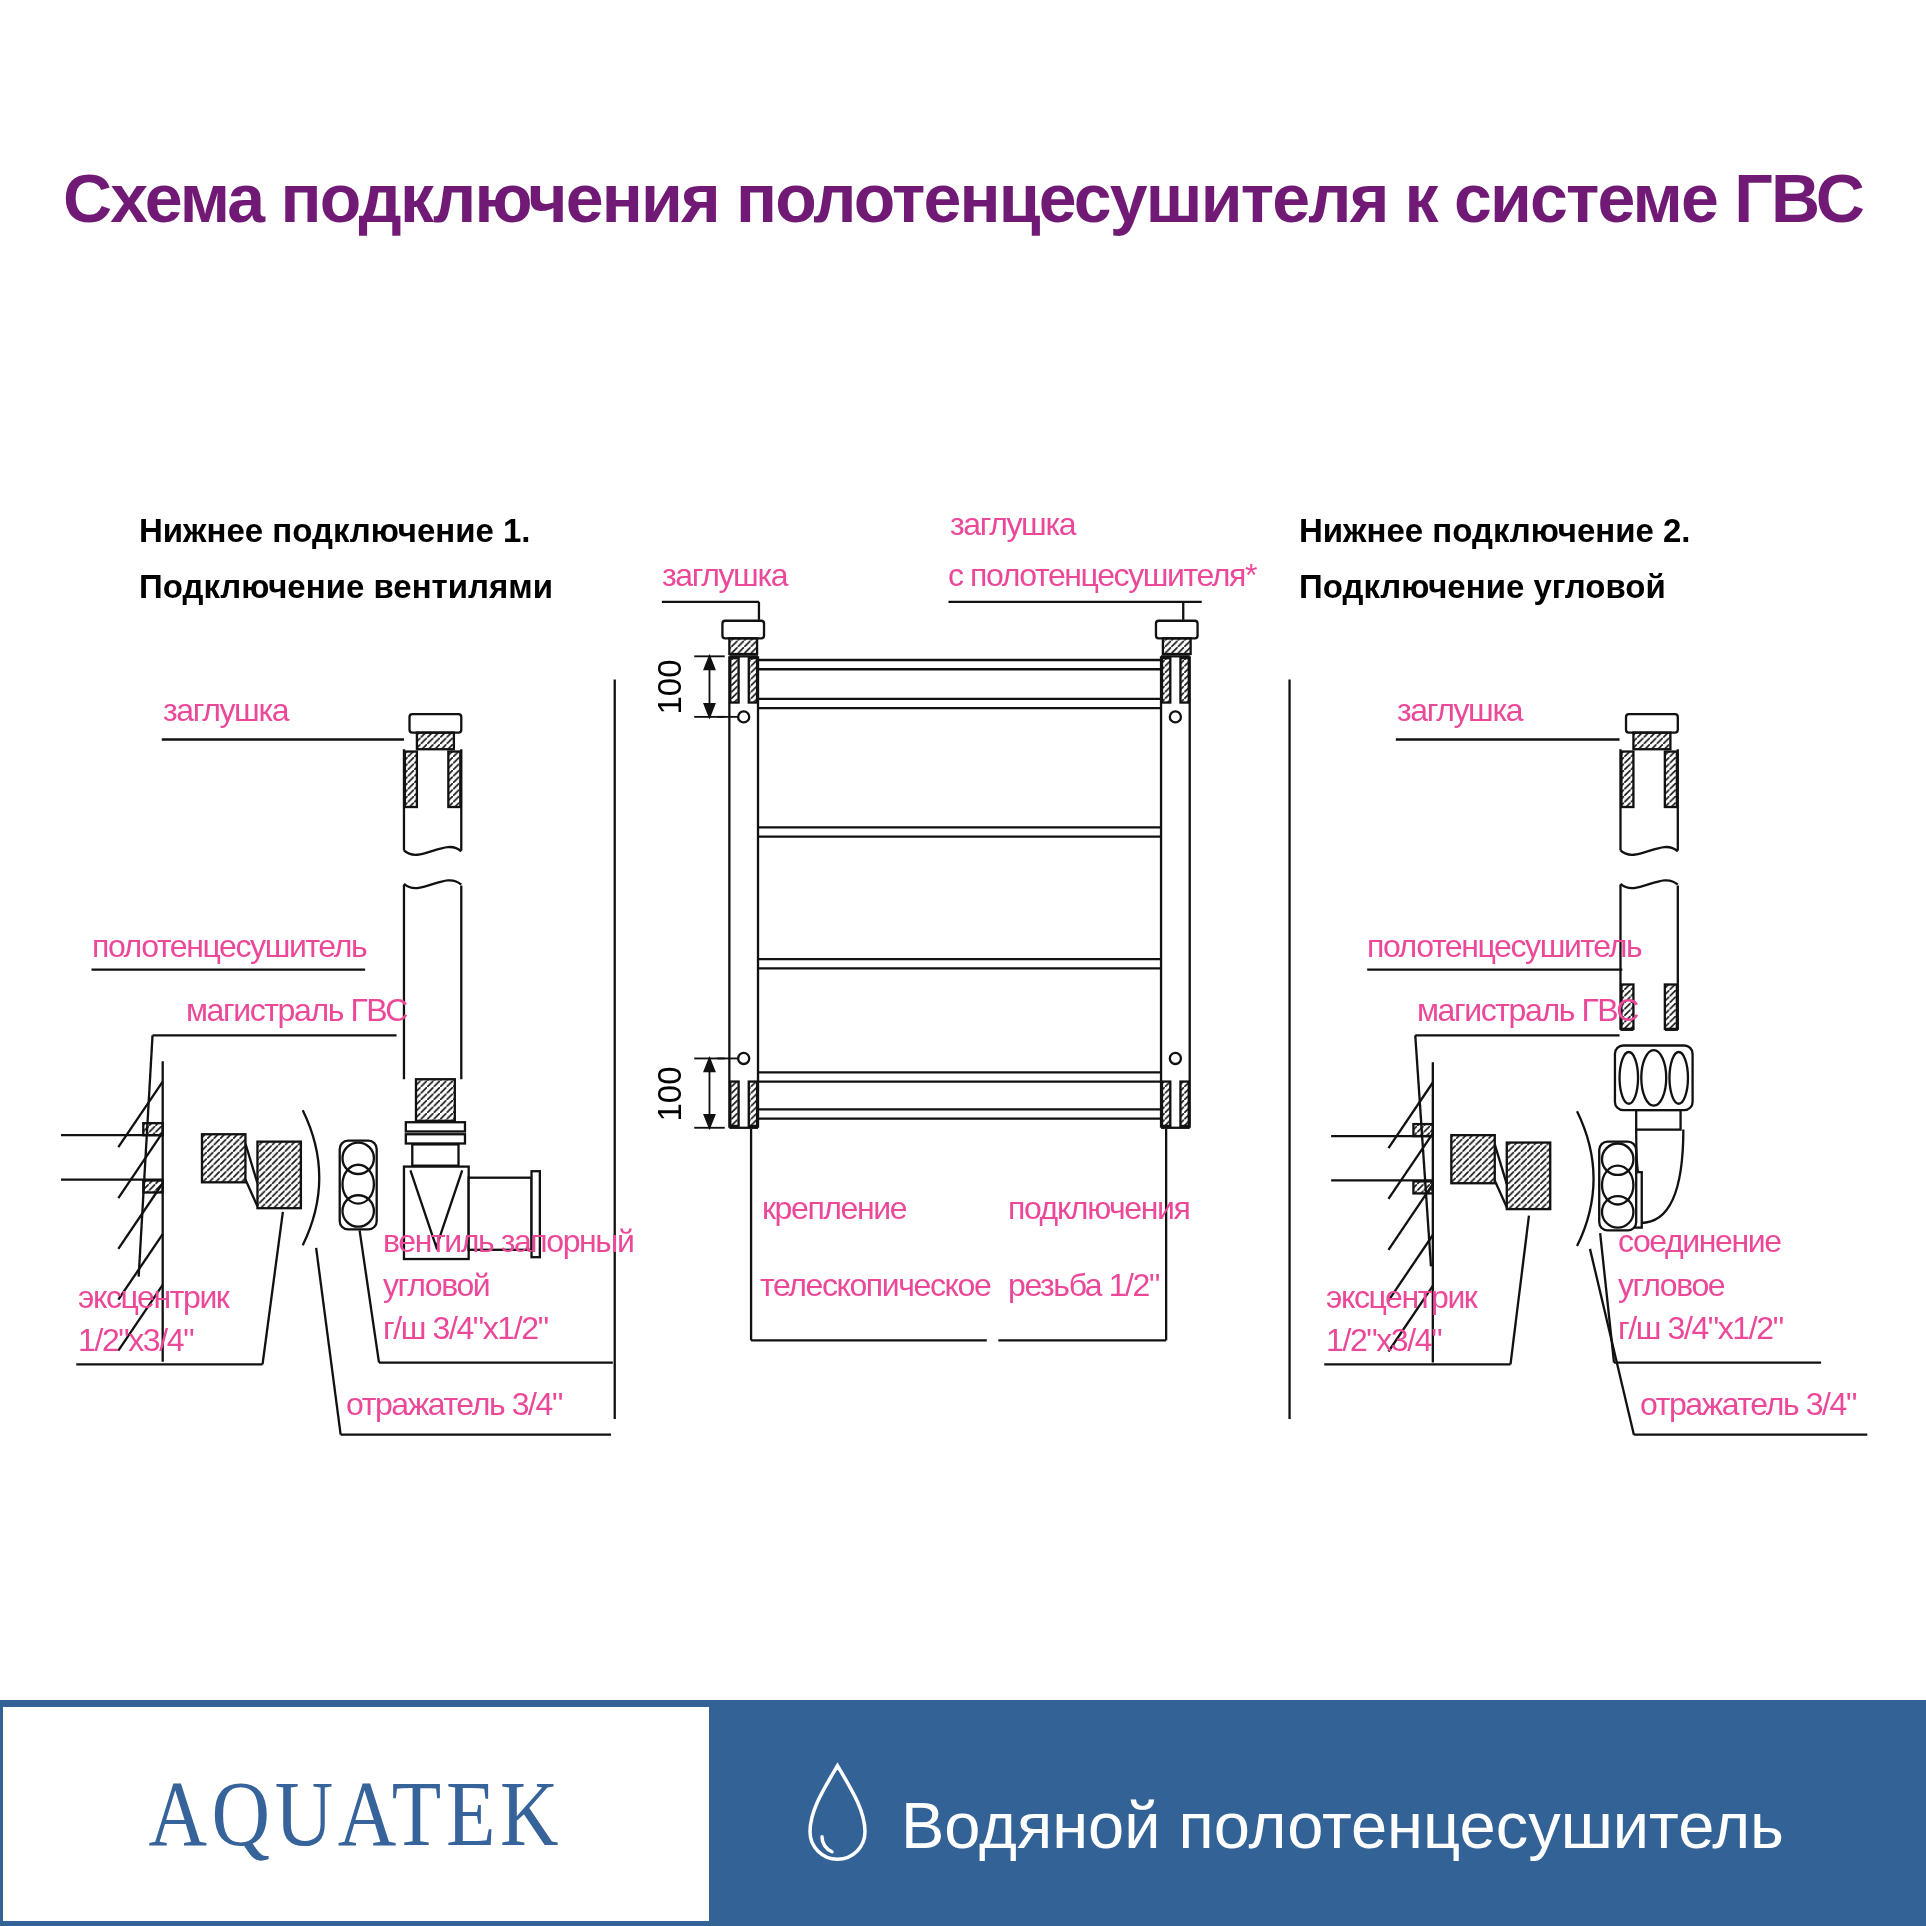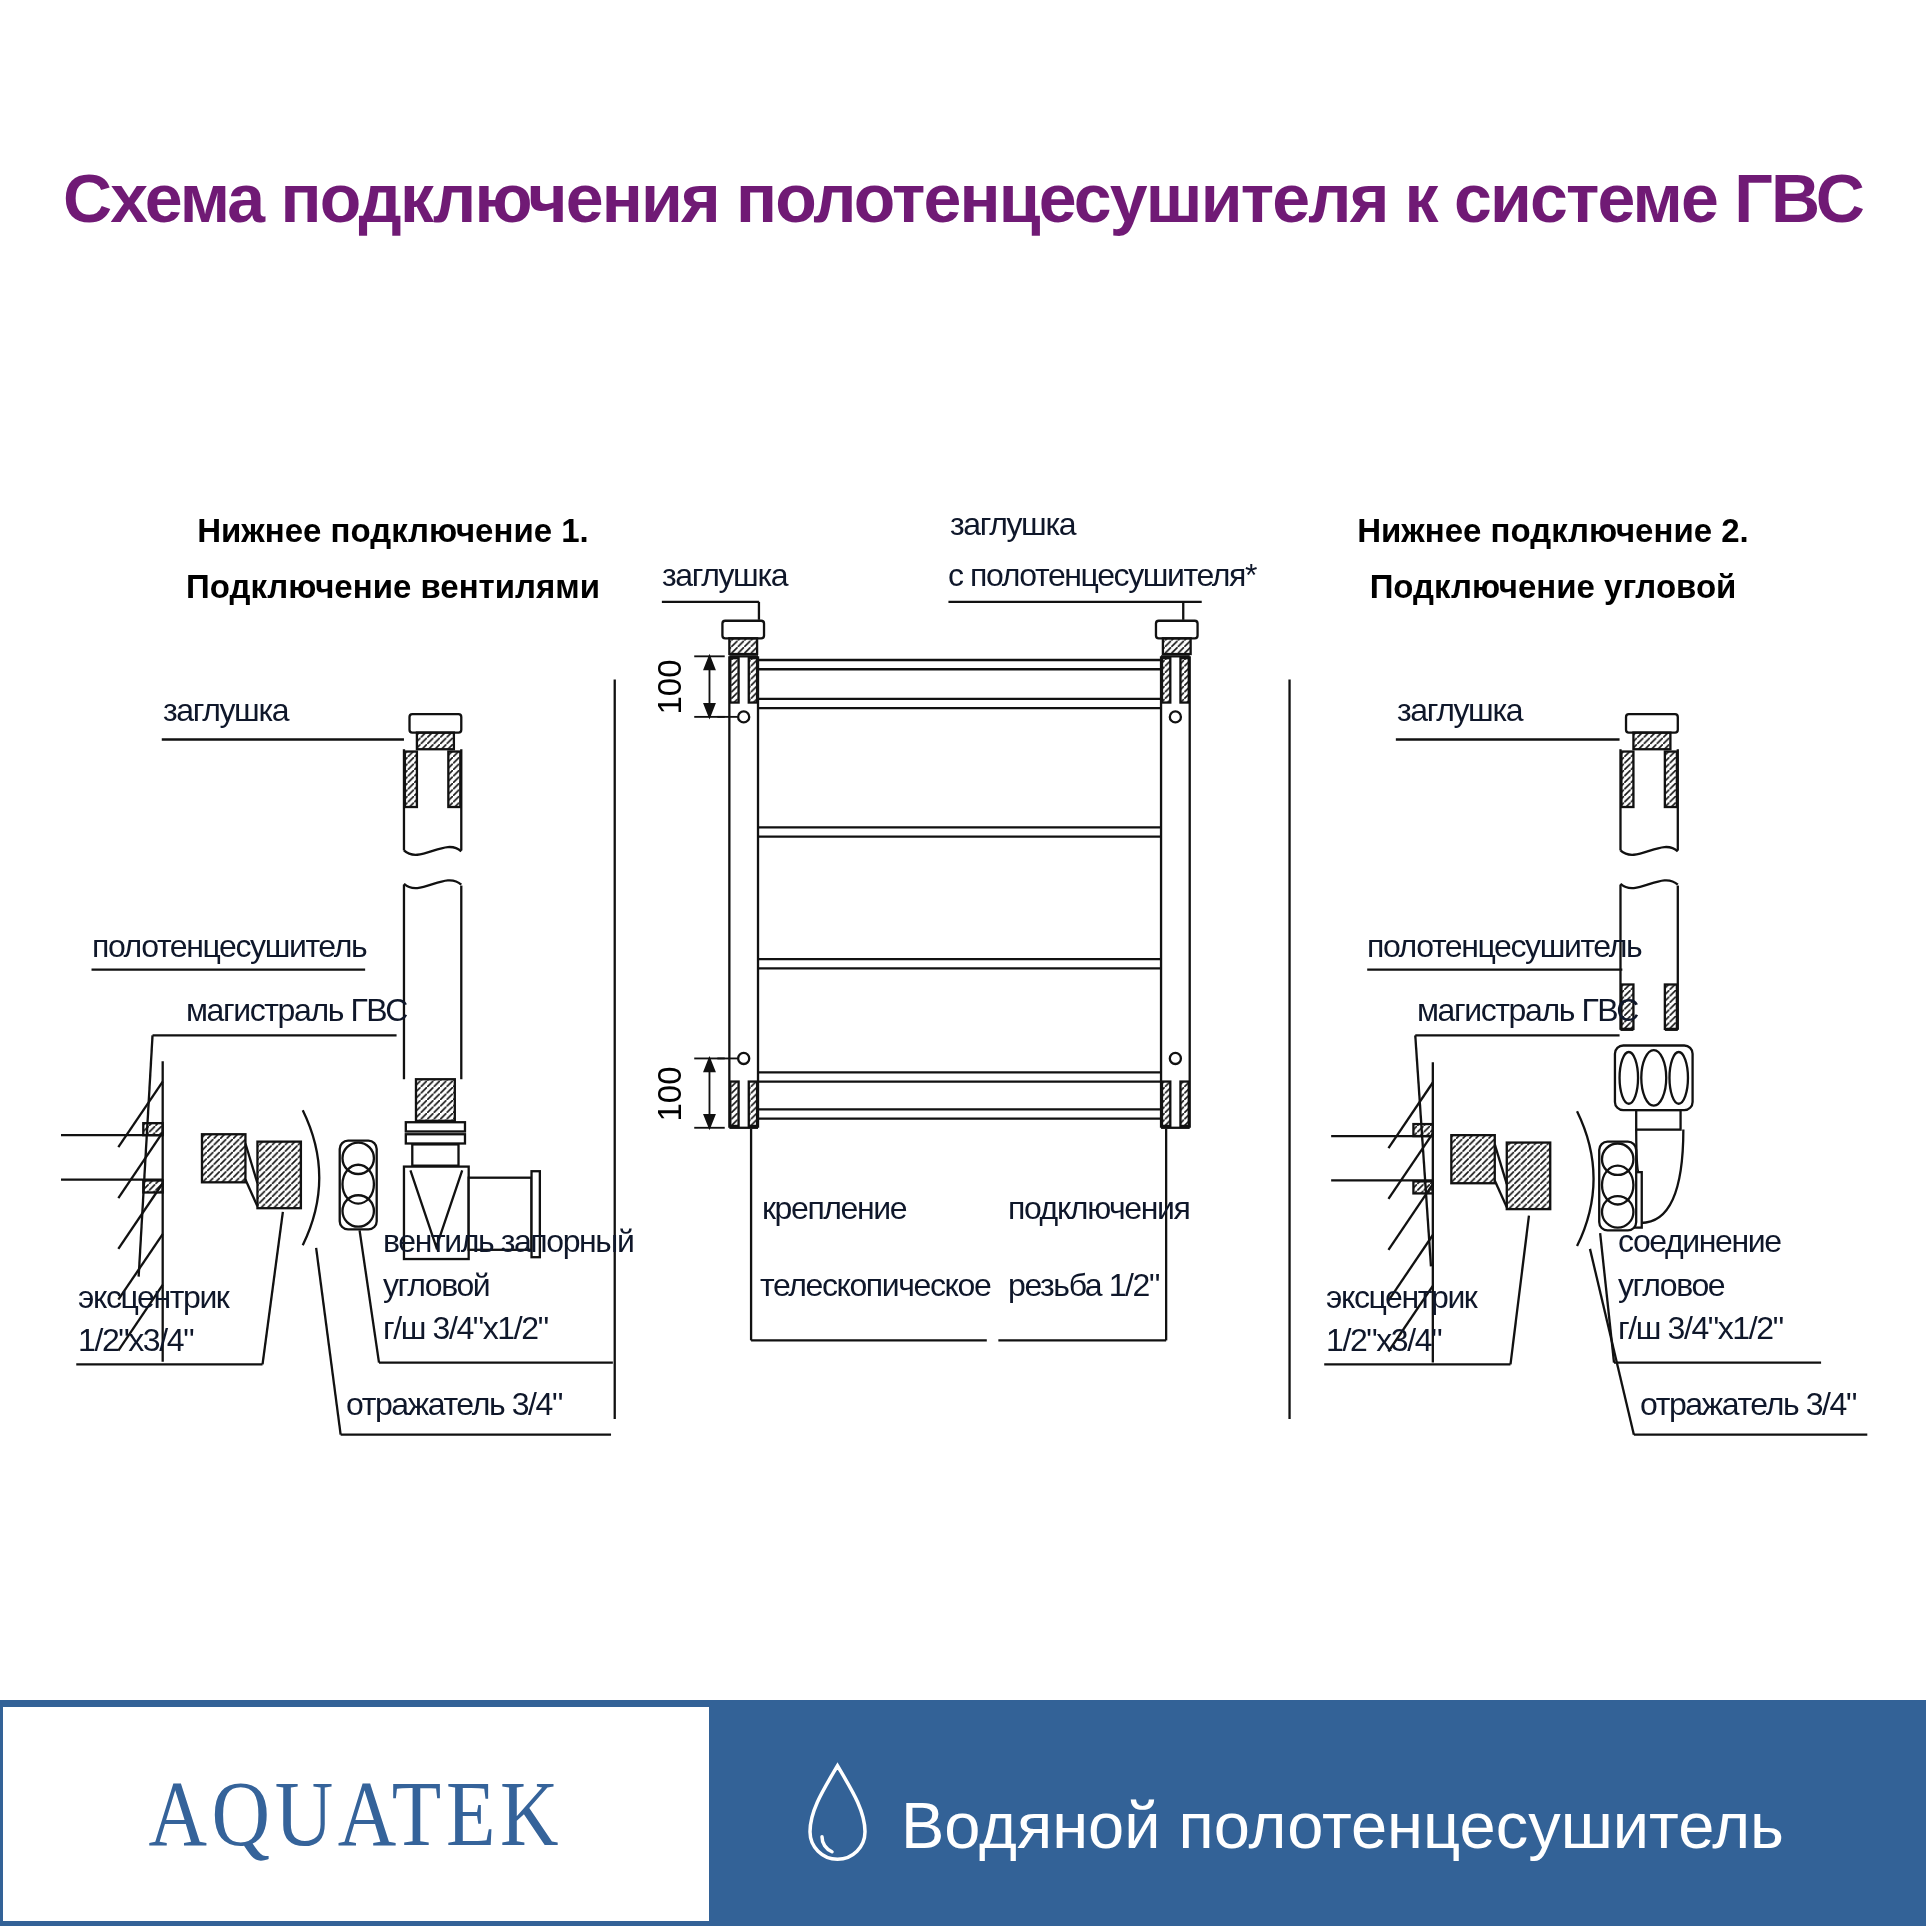--- a/index.html
+++ b/index.html
@@ -1,22 +1,22 @@
 <!DOCTYPE html>
 <html style="font-size:7.4px"><head>
 <meta charset="utf-8">
 <style>
   html,body{margin:0;padding:0;background:#fff;}
   body{width:1926px;height:1926px;position:relative;overflow:hidden;
        font-family:"Liberation Sans",sans-serif;color:#111;}
   .abs{position:absolute;white-space:nowrap;}
   .title{width:1926px;text-align:center;font-size:68px;font-weight:bold;
          letter-spacing:-1.8px;color:#701a75;}
-  .hdr{width:508px;text-align:center;font-size:33px;font-weight:bold;color:#000;}
-  .lbl{font-size:32px;letter-spacing:-1.4px;color:#0f172a;}
+  .hdr{width:508px;font-size:33px;font-weight:bold;color:#000;}
+  .lbl{font-size:32px;letter-spacing:-1.4px;color:#ec4899;}
   .dim{width:74px;text-align:center;font-size:33px;transform:rotate(-90deg);color:#000;}
   #lineart{position:absolute;left:0;top:0;}
   .band{background:#336297;}
   .whitebox{background:#ffffff;display:flex;align-items:center;justify-content:center;text-align:right;}
   .brand{font-family:"Liberation Serif",serif;font-size:81px;font-weight:500;
          letter-spacing:4.6px;color:#35639a;transform:scaleY(1.15);}
   .product{font-size:65px;color:#ffffff;letter-spacing:0px;}
 </style>
 </head>
 <body>

